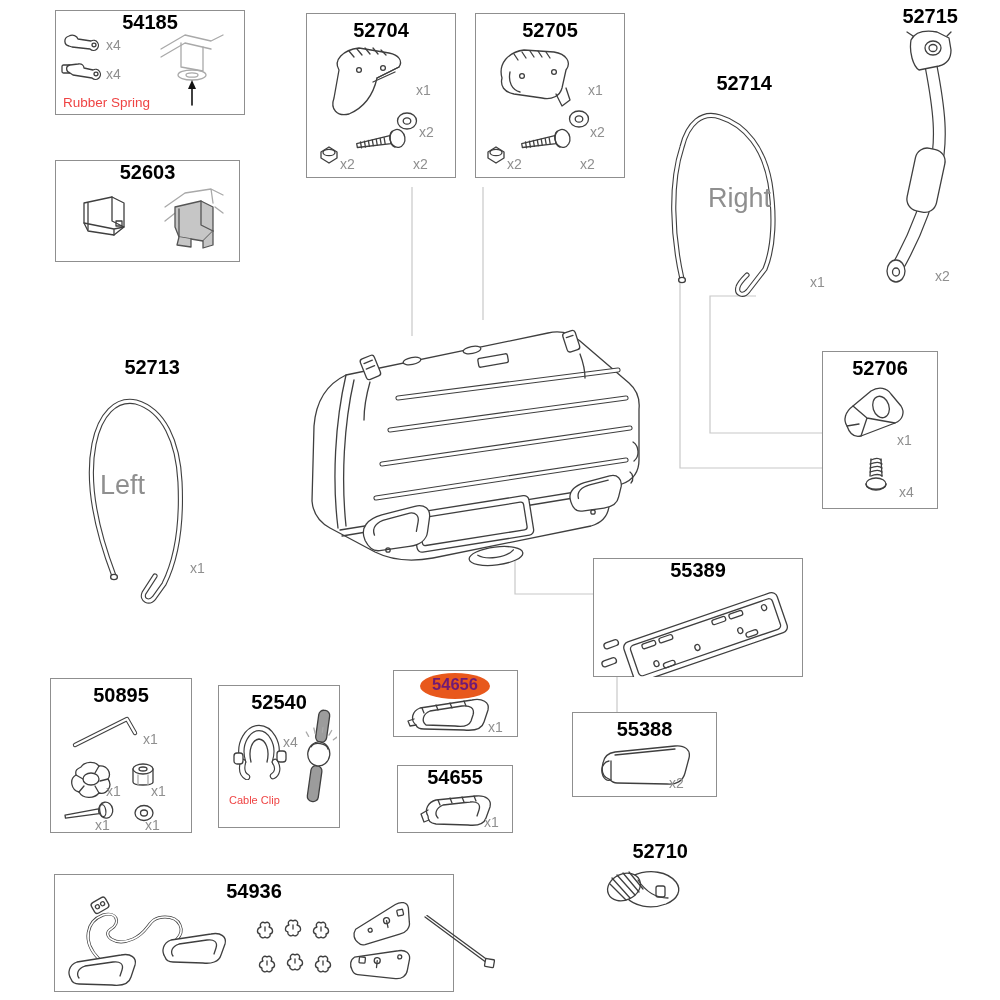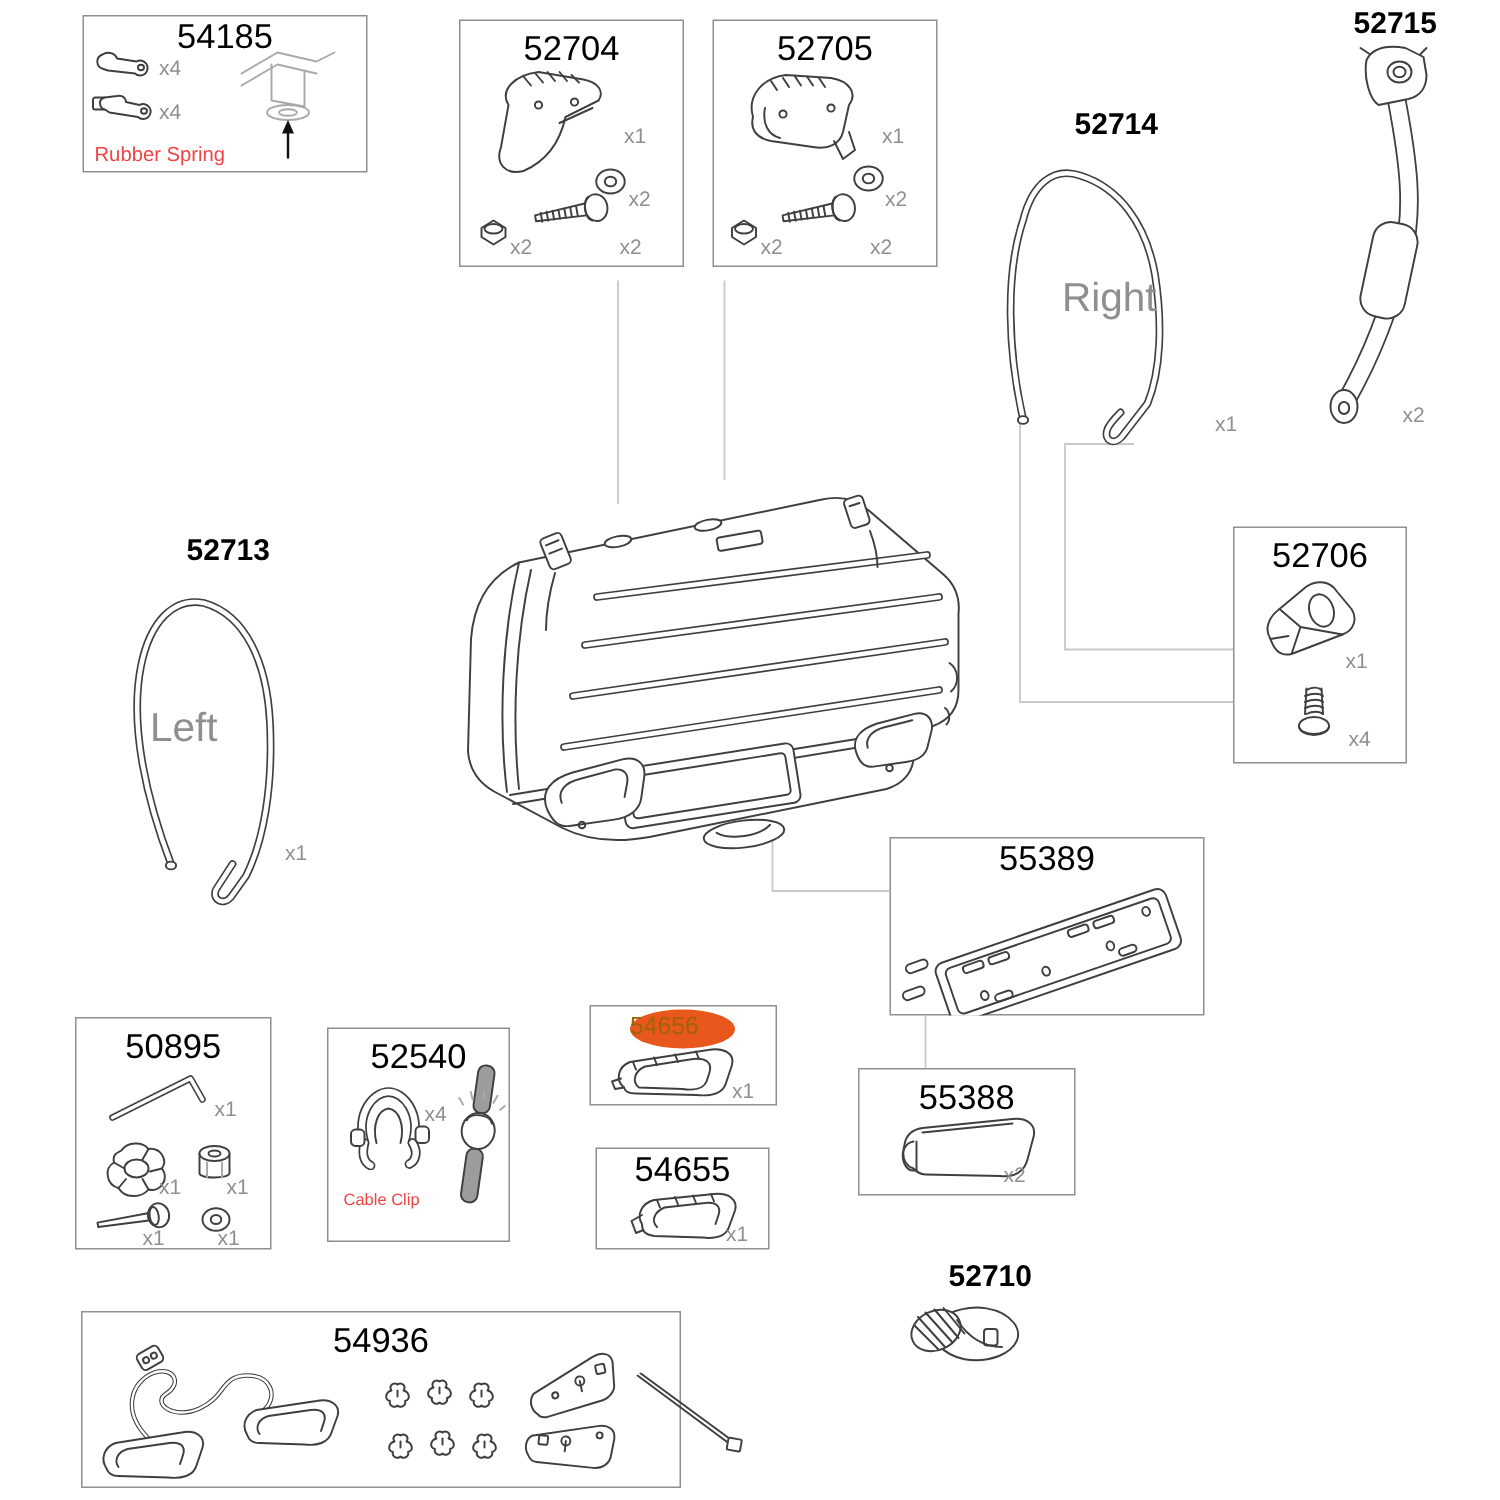--- a/index.html
+++ b/index.html
@@ -1,20 +1,20 @@
 <!DOCTYPE html>
 <html><head>
 <meta charset="utf-8">
 <style>
   html,body{margin:0;padding:0;background:#fff}
   .stage{position:relative;width:1000px;height:1000px;background:#fff;
          font-family:"Liberation Sans","DejaVu Sans",sans-serif;overflow:hidden}
   .panel{position:absolute}
   .boxed{border:1.5px solid #8f8f8f;box-sizing:border-box;background:#fff}
-  .pn{font-weight:400;font-size:23px;color:#000;text-align:center;width:100%}
+  .pn{font-weight:700;font-size:20px;color:#000;text-align:center;width:100%}
   .pad{padding-top:5px}
   .qty{position:absolute;color:#8f8f8f;font-size:14px;white-space:nowrap}
   .side{position:absolute;color:#8f8f8f;font-size:27px;white-space:nowrap}
   .cap{position:absolute;color:#ef4444;font-weight:400;font-size:13.5px;white-space:nowrap}
   .title-free{position:absolute;font-weight:700;font-size:20px;color:#000;text-align:right}
   .draw{position:absolute}
   .draw *{stroke:#3f3f3f;stroke-width:1.3;fill:none;stroke-linecap:round;stroke-linejoin:round}
   .draw .gy{stroke:#a9a9a9}
   .draw .tA{stroke-width:5.2;stroke:#3f3f3f}
   .draw .tB{stroke-width:3;stroke:#fff}
@@ -22,21 +22,21 @@
   .draw .tD{stroke-width:10.6;stroke:#fff}
   .draw .tE{stroke-width:6.5;stroke:#3f3f3f}
   .draw .tF{stroke-width:4.2;stroke:#fff}
   .draw .tG{stroke-width:4.4;stroke:#3f3f3f}
   .draw .tH{stroke-width:2.4;stroke:#fff}
   .draw .tI{stroke-width:3;stroke:#3f3f3f}
   .draw .tJ{stroke-width:1.6;stroke:#fff}
   .leads{position:absolute;left:0;top:0}
   .leads polyline{stroke:#c8c8c8;stroke-width:1.2;fill:none}
   .hl{position:absolute;border-radius:50%;background:#e8581c}
-  .pnhl{position:absolute;font-weight:400;font-size:16.5px;color:#a16207;}
+  .pnhl{position:absolute;font-weight:700;font-size:16.5px;color:#701a75;text-align:center}
 </style>
 </head>
 <body>
 
 <div class="stage">
 
   <svg class="leads" width="1000" height="1000">
     <polyline points="412,187 412,336"></polyline>
     <polyline points="483,187 483,320"></polyline>
     <polyline points="515,548 515,594 593,594"></polyline>
@@ -63,20 +63,34 @@
       <path class="gy" d="M2,30 L26,16 L52,22"></path>
       <path class="gy" d="M22,16 L22,40 L44,44 L44,20"></path>
       <ellipse class="gy" cx="33" cy="48" rx="14" ry="5"></ellipse>
       <ellipse class="gy" cx="33" cy="48" rx="6" ry="2.2"></ellipse>
       <line x1="33" y1="78" x2="33" y2="60" style="stroke:#111;stroke-width:1.6"></line>
       <path style="fill:#111;stroke:none" d="M29,62 L33,53 L37,62 Z"></path>
     </svg>
     <div class="cap" style="left:7px;top:84px">Rubber Spring</div>
   </div>
 
+  <div class="panel boxed" style="left:55px;top:160px;width:185px;height:102px">
+    <div class="pn">52603</div>
+    <svg class="draw" style="left:20px;top:32px" width="55" height="52" viewBox="0 0 55 52">
+      <path style="fill:#fff" d="M8,10 L36,4 L48,10 L48,34 L38,42 L12,38 L8,30 Z"></path>
+      <path d="M36,4 L36,28 L48,34 M12,10 L12,37 M8,30 L38,36 L38,42 M38,36 L48,34"></path>
+      <rect x="40" y="28" width="6" height="5"></rect>
+    </svg>
+    <svg class="draw" style="left:105px;top:24px" width="64" height="70" viewBox="0 0 64 70">
+      <path class="gy" d="M4,22 L24,8 L50,4 L62,10 M50,4 L52,18 M4,36 L18,25 M54,22 L62,28"></path>
+      <path style="fill:#c6c6c6;stroke:#555" d="M14,22 L40,16 L52,22 L52,46 L42,56 L18,52 L14,42 Z"></path>
+      <path style="stroke:#555" d="M40,16 L40,40 L52,46 M18,24 L18,51"></path>
+      <path style="fill:#c6c6c6;stroke:#555" d="M18,52 L16,60 L30,62 L30,54 M42,56 L42,63 L52,60 L52,46"></path>
+    </svg>
+  </div>
 
   <div class="panel boxed" style="left:306px;top:13px;width:150px;height:165px">
     <div class="pn pad">52704</div>
     <svg class="draw" style="left:16px;top:28px" width="96" height="78" viewBox="0 0 96 78">
       <path style="fill:#fff" d="M16,28 C10,18 20,8 36,6 L66,11 C76,13 80,19 76,25 L54,36 C50,54 40,66 26,72 C14,75 7,67 11,56 Z"></path>
       <path d="M26,9 L31,15 M34,7 L39,13 M42,6 L47,12 M50,6 L55,12 M58,8 L63,13"></path>
       <circle cx="60" cy="26" r="2.4"></circle>
         <circle cx="36" cy="28" r="2.4"></circle>
       <path d="M54,36 C62,32 70,28 76,25 M50,40 L72,30"></path>
     </svg>
@@ -255,21 +269,21 @@
       <g transform="rotate(-20 18 72)">
           <rect style="fill:#fff" x="10" y="68" width="15" height="6" rx="3"></rect>
         </g>
       <g transform="rotate(-20 16 90)">
           <rect style="fill:#fff" x="8" y="86" width="15" height="6" rx="3"></rect>
         </g>
     </svg>
   </div>
 
 
-  <div class="panel boxed" style="left:50px;top:678px;width:131px;height:155px">
+  <div class="panel boxed" style="left:50px;top:678px;width:142px;height:155px">
     <div class="pn pad">50895</div>
     <svg class="draw" style="left:18px;top:28px" width="80" height="44" viewBox="0 0 80 44">
       <path class="tG" d="M6,38 L58,12 L66,26"></path>
       <path class="tH" d="M6,38 L58,12 L66,26"></path>
     </svg>
     <span class="qty" style="left:92px;top:52px">x1</span>
     <svg class="draw" style="left:16px;top:80px" width="46" height="42" viewBox="0 0 46 42">
       <path style="fill:#fff" d="M14,8 C18,2 28,2 32,7 C40,6 45,14 41,20 C46,27 40,36 32,34 C27,40 16,40 12,33 C4,31 2,20 9,16 C8,11 10,10 14,8 Z"></path>
       <ellipse cx="24" cy="20" rx="8" ry="6"></ellipse>
       <path d="M9,16 L16,20 M32,7 L28,14 M41,20 L33,22 M32,34 L28,27 M12,33 L17,27"></path>

